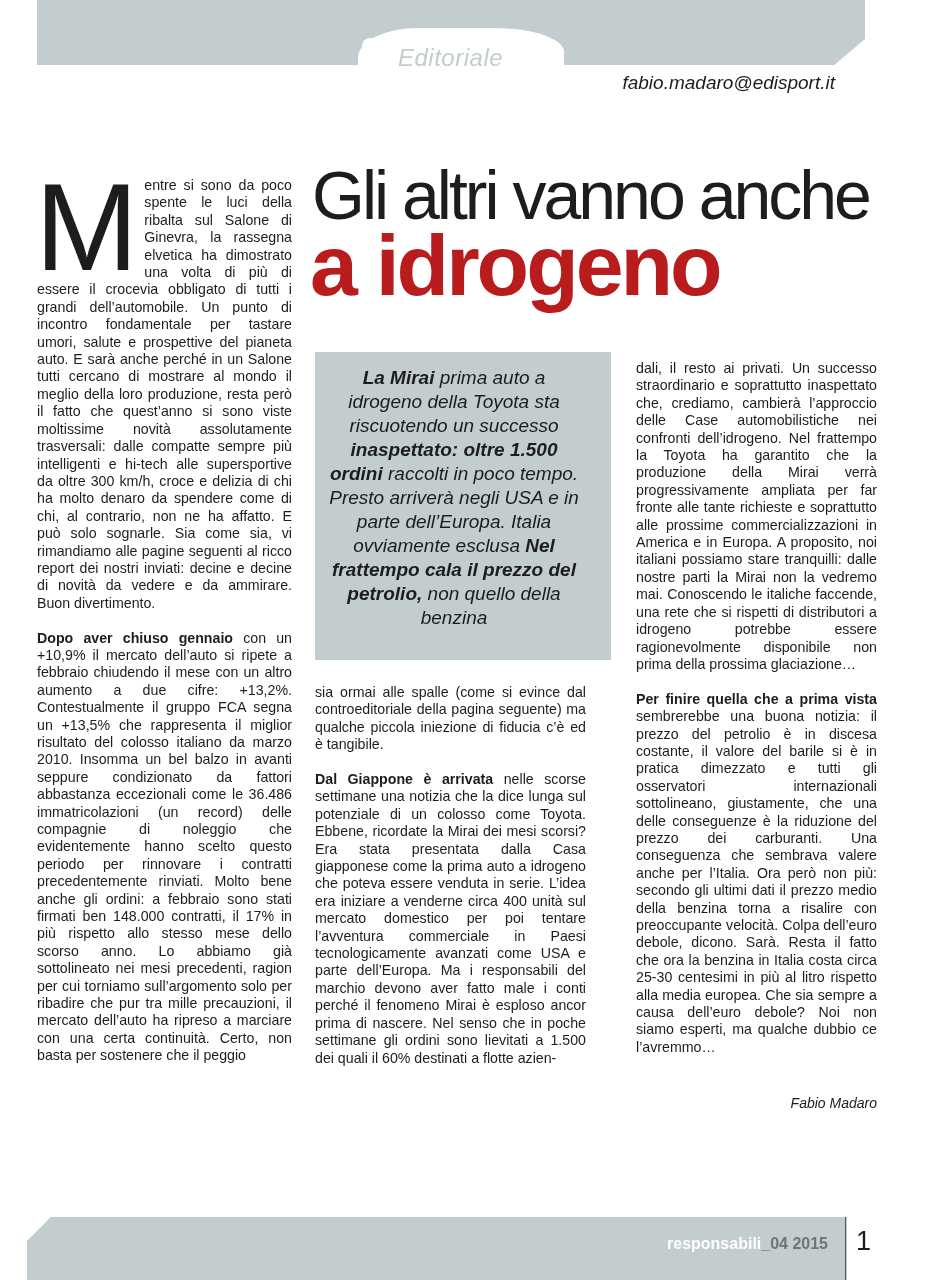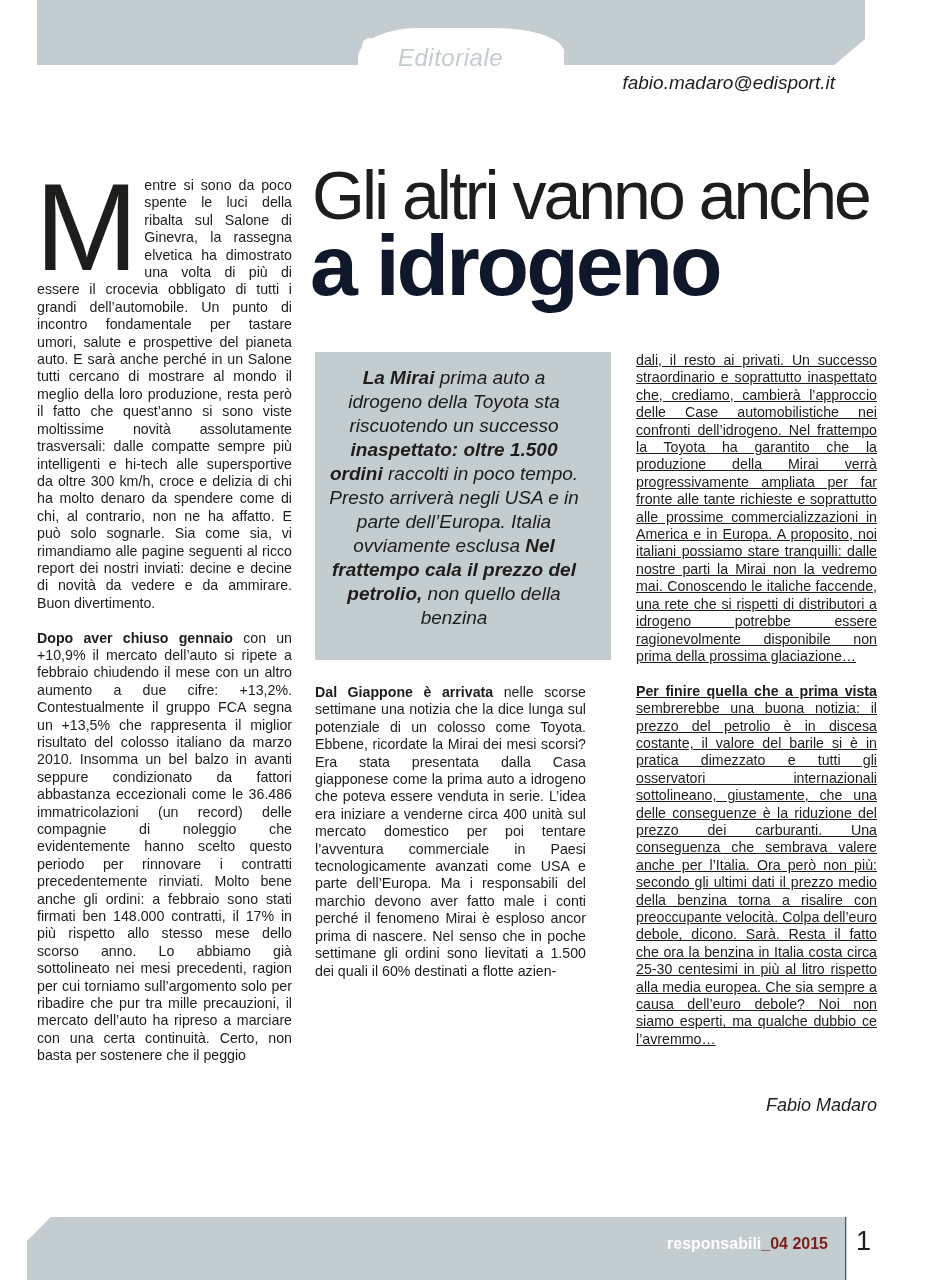--- a/index.html
+++ b/index.html
@@ -8,32 +8,32 @@
     clip-path:polygon(0 0,100% 0,100% 60%,96.3% 100%,0 100%);}
   .car-tab{position:absolute;left:358px;top:28px;width:206px;height:40px;background:#fff;
     border-radius:60px 70px 0 0 / 30px 24px 0 0;}
   .car-tab:before{content:"";position:absolute;left:4px;top:10px;width:26px;height:30px;background:#fff;border-radius:8px 0 0 0;}
   .section-label{position:absolute;left:398px;top:44px;font-size:24px;font-weight:normal;font-style:italic;color:#c3cccf;letter-spacing:0.5px;}
   .email{position:absolute;right:106px;top:72px;font-size:19px;font-style:italic;color:#1d1d1b;text-align:center;}
   .col{position:absolute;font-size:14.2px;line-height:17.4px;text-align:justify;hyphens:none;}
   .col p{margin:0 0 17.4px 0;}
   .col1{left:37px;top:177px;width:255px;}
   .col2{left:315px;top:684px;width:271px;}
-  .col3{left:636px;top:352px;width:241px;text-decoration:underline;}
+  .col3{left:636px;top:360px;width:241px;}
   .dropcap{float:left;font-size:124px;line-height:92px;height:90px;margin:4px 6px 0 -2px;font-weight:normal;color:#1d1d1b;}
   b{font-weight:bold;}
   .title-l1{position:absolute;left:312px;top:160px;font-size:68px;line-height:70px;font-weight:300;letter-spacing:-3px;color:#1d1d1b;white-space:nowrap;}
-  .title-l2{position:absolute;left:310px;top:220px;font-size:86px;line-height:90px;font-weight:bold;letter-spacing:-3px;color:#0f172a;white-space:nowrap;}
+  .title-l2{position:absolute;left:310px;top:220px;font-size:86px;line-height:90px;font-weight:bold;letter-spacing:-3px;color:#b91c1c;white-space:nowrap;}
   .pullbox{position:absolute;left:315px;top:352px;width:296px;height:308px;background:#c3cccf;}
   .pulltext{position:absolute;right:27px;top:14px;width:260px;text-align:center;font-size:19px;line-height:24px;font-style:italic;color:#1d1d1b;}
-  .signature{position:absolute;right:64px;top:1095px;font-size:18px;font-style:italic;}
+  .signature{position:absolute;right:64px;top:1095px;font-size:14px;font-style:italic;}
   .footer-band{position:absolute;left:27px;top:1217px;width:820px;height:63px;background:#c3cccf;
     clip-path:polygon(2.9% 0,100% 0,100% 100%,0 100%,0 38%);}
   .footer-mag{position:absolute;right:113px;top:1235px;font-size:16px;font-weight:bold;color:#fff;}
-  .footer-mag .rest{color:#7f1d1d;text-align:right;}
+  .footer-mag .rest{color:#737373;text-align:right;}
   .footer-div{position:absolute;left:845px;top:1217px;width:1px;height:63px;background:#555;}
   .pagenum{position:absolute;left:856px;top:1226px;font-size:27px;color:#1d1d1b;}
 </style>
 </head>
 <body>
 
 <div class="header-band"></div>
 <div class="car-tab"></div>
 <div class="section-label">Editoriale</div>
 <div class="email">fabio.madaro@edisport.it</div>
@@ -45,20 +45,21 @@
   <span class="dropcap">M</span>
   <p><span>entre si sono da poco spente le luci della ribalta sul Salone di Ginevra, la rassegna elvetica ha dimostrato una volta di più di essere il crocevia obbligato di tutti i grandi dell’automobile. Un punto di incontro fondamentale per tastare umori, salute e prospettive del pianeta auto. E sarà anche perché in un Salone tutti cercano di mostrare al mondo il meglio della loro produzione, resta però il fatto che quest’anno si sono viste moltissime novità assolutamente trasversali: dalle compatte sempre più intelligenti e hi-tech alle supersportive da oltre 300 km/h, croce e delizia di chi ha molto denaro da spendere come di chi, al contrario, non ne ha affatto. E può solo sognarle. Sia come sia, vi rimandiamo alle pagine seguenti al ricco report dei nostri inviati: decine e decine di novità da vedere e da ammirare. Buon divertimento.</span></p>
   <p><b>Dopo aver chiuso gennaio</b><span> con un +10,9% il mercato dell’auto si ripete a febbraio chiudendo il mese con un altro aumento a due cifre: +13,2%. Contestualmente il gruppo FCA segna un +13,5% che rappresenta il miglior risultato del colosso italiano da marzo 2010. Insomma un bel balzo in avanti seppure condizionato da fattori abbastanza eccezionali come le 36.486 immatricolazioni (un record) delle compagnie di noleggio che evidentemente hanno scelto questo periodo per rinnovare i contratti precedentemente rinviati. Molto bene anche gli ordini: a febbraio sono stati firmati ben 148.000 contratti, il 17% in più rispetto allo stesso mese dello scorso anno. Lo abbiamo già sottolineato nei mesi precedenti, ragion per cui torniamo sull’argomento solo per ribadire che pur tra mille precauzioni, il mercato dell’auto ha ripreso a marciare con una certa continuità. Certo, non basta per sostenere che il peggio</span></p>
 </div>
 
 <div class="pullbox">
   <div class="pulltext"><b>La Mirai</b><span> prima auto a idrogeno della Toyota sta riscuotendo un successo </span><b>inaspettato: oltre 1.500 ordini</b><span> raccolti in poco tempo. Presto arriverà negli USA e in parte dell’Europa. Italia ovviamente esclusa </span><b>Nel frattempo cala il prezzo del petrolio,</b><span> non quello della benzina</span></div>
 </div>
 
 <div class="col col2">
+  <p>sia ormai alle spalle (come si evince dal controeditoriale della pagina seguente) ma qualche piccola iniezione di fiducia c’è ed è tangibile.</p>
   <p><b>Dal Giappone è arrivata</b><span> nelle scorse settimane una notizia che la dice lunga sul potenziale di un colosso come Toyota. Ebbene, ricordate la Mirai dei mesi scorsi? Era stata presentata dalla Casa giapponese come la prima auto a idrogeno che poteva essere venduta in serie. L’idea era iniziare a venderne circa 400 unità sul mercato domestico per poi tentare l’avventura commerciale in Paesi tecnologicamente avanzati come USA e parte dell’Europa. Ma i responsabili del marchio devono aver fatto male i conti perché il fenomeno Mirai è esploso ancor prima di nascere. Nel senso che in poche settimane gli ordini sono lievitati a 1.500 dei quali il 60% destinati a flotte azien-</span></p>
 </div>
 
 <div class="col col3">
   <p>dali, il resto ai privati. Un successo straordinario e soprattutto inaspettato che, crediamo, cambierà l’approccio delle Case automobilistiche nei confronti dell’idrogeno. Nel frattempo la Toyota ha garantito che la produzione della Mirai verrà progressivamente ampliata per far fronte alle tante richieste e soprattutto alle prossime commercializzazioni in America e in Europa. A proposito, noi italiani possiamo stare tranquilli: dalle nostre parti la Mirai non la vedremo mai. Conoscendo le italiche faccende, una rete che si rispetti di distributori a idrogeno potrebbe essere ragionevolmente disponibile non prima della prossima glaciazione…</p>
   <p><b>Per finire quella che a prima vista</b><span> sembrerebbe una buona notizia: il prezzo del petrolio è in discesa costante, il valore del barile si è in pratica dimezzato e tutti gli osservatori internazionali sottolineano, giustamente, che una delle conseguenze è la riduzione del prezzo dei carburanti. Una conseguenza che sembrava valere anche per l’Italia. Ora però non più: secondo gli ultimi dati il prezzo medio della benzina torna a risalire con preoccupante velocità. Colpa dell’euro debole, dicono. Sarà. Resta il fatto che ora la benzina in Italia costa circa 25-30 centesimi in più al litro rispetto alla media europea. Che sia sempre a causa dell’euro debole? Noi non siamo esperti, ma qualche dubbio ce l’avremmo…</span></p>
 </div>
 
 <div class="signature">Fabio Madaro</div>
 

